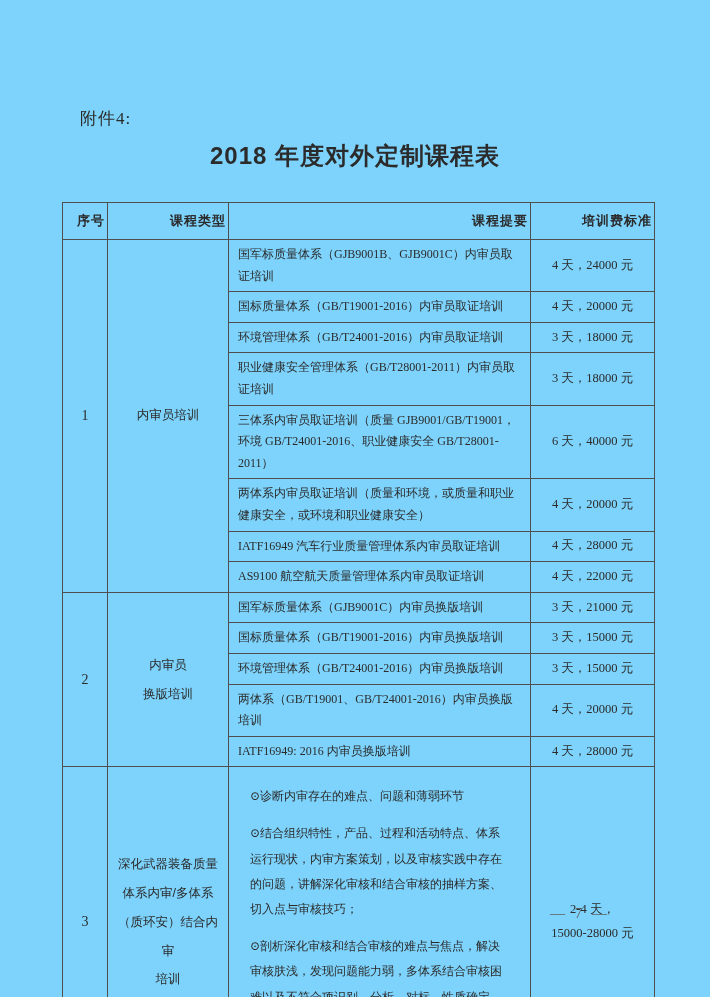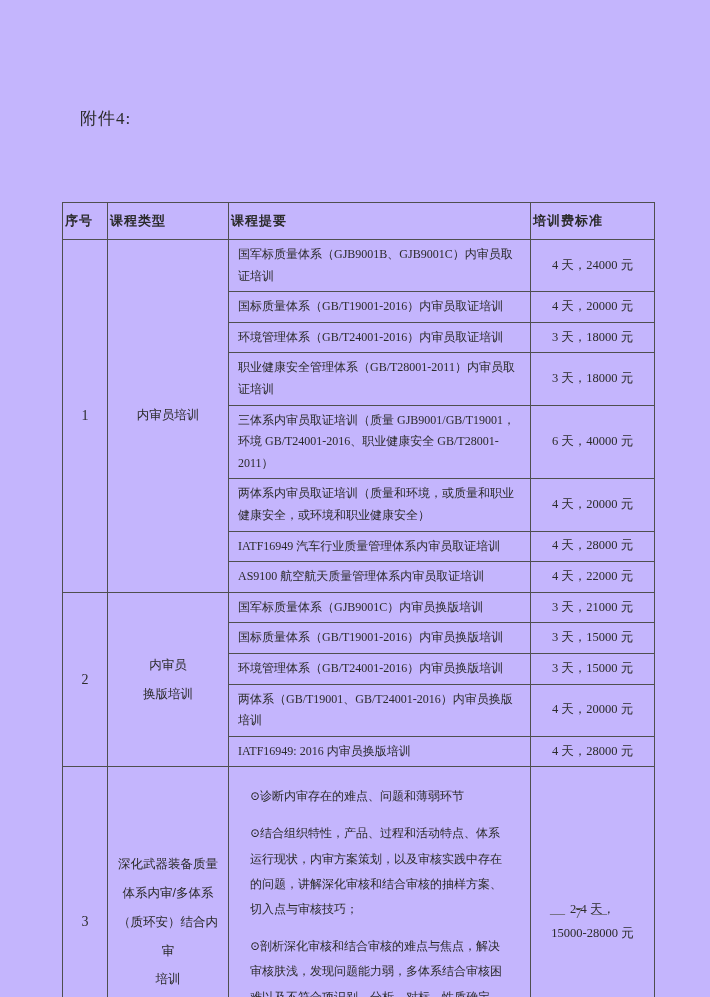--- a/index.html
+++ b/index.html
@@ -4,21 +4,21 @@
 <style>
   html, body {
     margin: 0;
     padding: 0;
     background: #ffffff;
   }
   .page {
     position: relative;
     width: 710px;
     height: 997px;
-    background: #c4b5fd;
+    background: #7dd3fc;
     color: #2b2b2b;
     font-family: "Liberation Serif", "DejaVu Serif", serif;
     overflow: hidden;
   }
   .attachment-label {
     position: absolute;
     left: 80px;
     top: 107px;
     font-size: 17px;
     letter-spacing: 1px;
@@ -44,21 +44,21 @@
   }
   .course-table th,
   .course-table td {
     border: 1px solid #4f4f4f;
     vertical-align: middle;
   }
   .course-table th {
     font-size: 13px;
     font-weight: bold;
     padding: 9px 2px;
-    text-align: left;
+    text-align: right;
     letter-spacing: 1px;
   }
   td.no-cell {
     text-align: center;
     font-size: 14px;
     font-family: "Liberation Serif", "DejaVu Serif", serif;
   }
   td.type-cell {
     text-align: center;
     font-weight: normal;
@@ -98,20 +98,21 @@
     letter-spacing: 3px;
   }
 </style>
 </head>
 <body>
 
 <div class="page">
 
   <div class="attachment-label">附件4:</div>
 
+  <div class="doc-title">2018 年度对外定制课程表</div>
 
   <table class="course-table">
     <colgroup>
       <col style="width:45px">
       <col style="width:121px">
       <col style="width:302px">
       <col style="width:124px">
     </colgroup>
     <thead>
       <tr>

